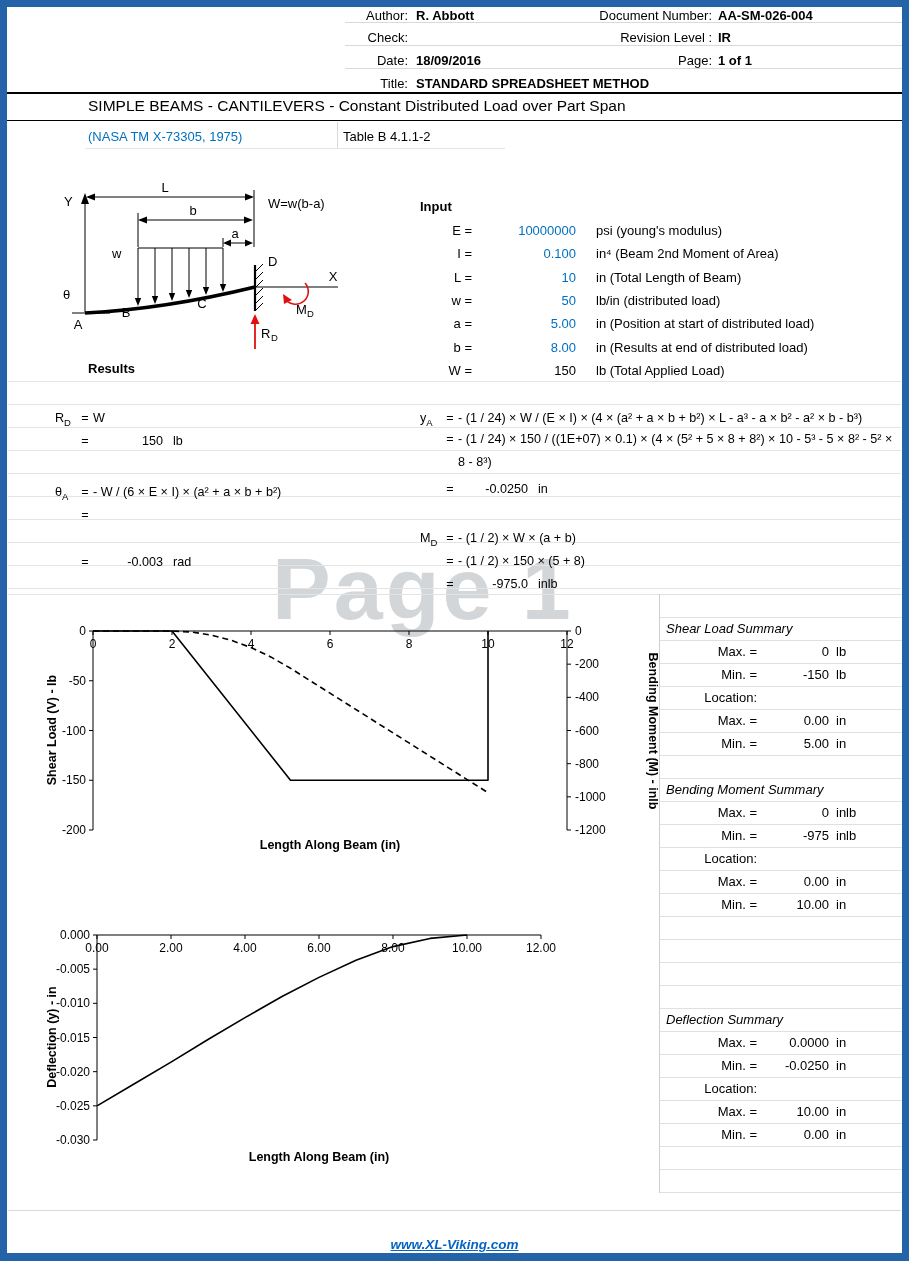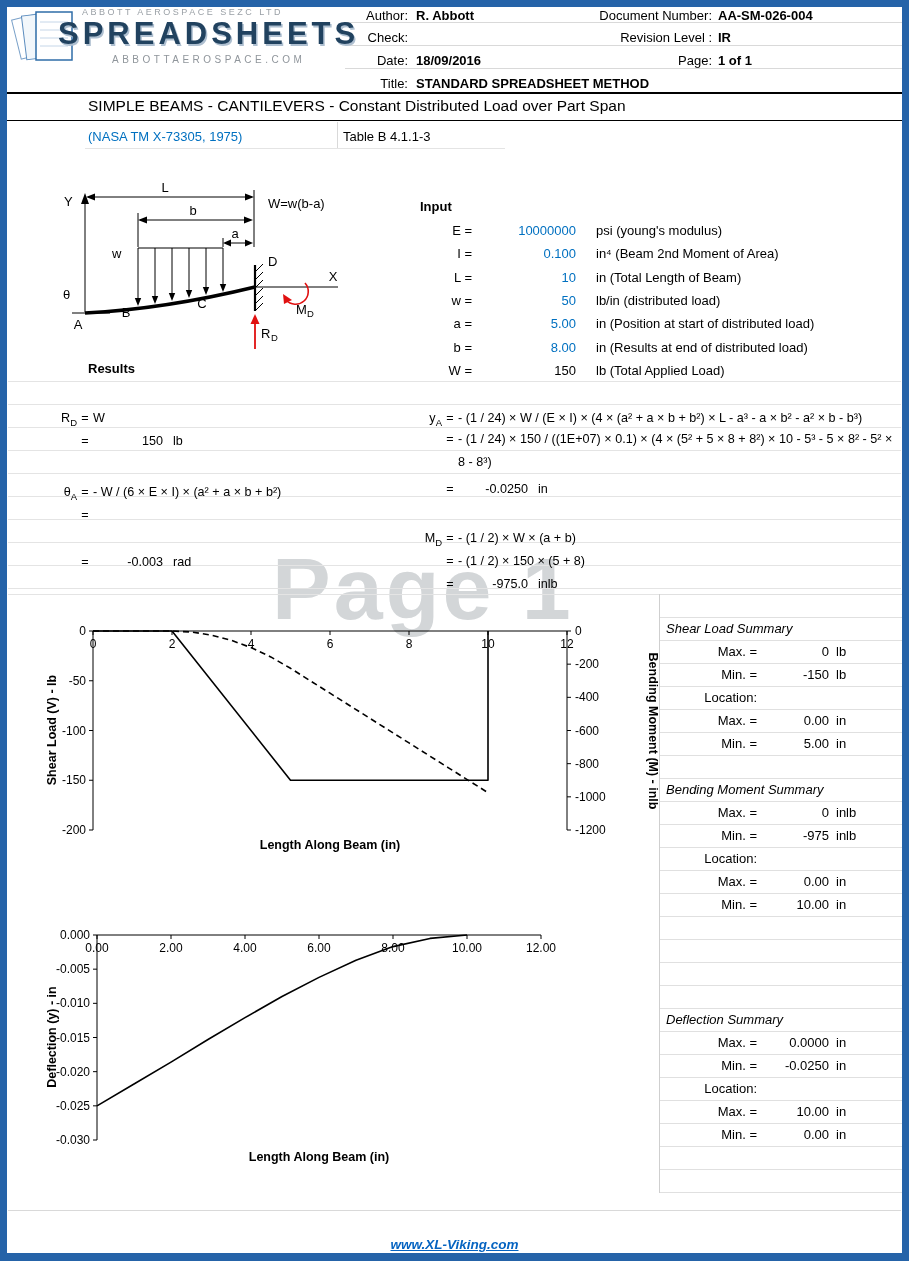--- a/index.html
+++ b/index.html
@@ -25,21 +25,21 @@
   .table-ref{position:absolute;left:343px;top:129px;z-index:3}
   
   .sec-head{position:absolute;font-weight:bold;z-index:3}
   .input-row{position:absolute;left:420px;display:flex;align-items:baseline;z-index:3}
   .in-name{width:52px;text-align:right;white-space:nowrap}
   .in-val{width:104px;text-align:right;color:#0070C0;white-space:nowrap}
   .in-val.plain{color:#000}
   .in-unit{margin-left:20px;white-space:nowrap}
   
   .res-row{position:absolute;display:flex;align-items:flex-start;font-size:12.6px;line-height:23px;z-index:3}
-  .res-name{width:22px;text-align:right;white-space:nowrap}
+  .res-name{width:22px;text-align:left;white-space:nowrap}
   .res-eq{width:16px;text-align:center}
   .res-expr{flex:1}
   .res-val{width:70px;text-align:right;white-space:nowrap}
   .res-unit{margin-left:10px;white-space:nowrap}
   sub{font-size:9.5px}
   .fit-inner{display:inline-block;white-space:nowrap}
   
   .sum-title{position:absolute;left:666px;font-style:italic;z-index:3}
   .sum-row{position:absolute;left:660px;width:242px;display:flex;z-index:3}
   .sum-label{width:97px;text-align:right;white-space:nowrap}
@@ -75,38 +75,20 @@
   <div class="hline" style="left:345px;width:557px;top:68px"></div>
   <div class="blackline" style="left:7px;width:895px;top:92px;height:2px"></div>
   <div class="blackline" style="left:7px;width:895px;top:120px;height:1px"></div>
   <div class="vline" style="left:337px;top:122px;height:26px"></div>
   <div class="hline" style="left:85px;width:420px;top:148px;background:#e4e4e4"></div>
   <div class="abs" style="left:8px;top:381px;width:893px;height:210px;z-index:1;background:repeating-linear-gradient(to bottom,#e4e4e4 0 1px,transparent 1px 23px)"></div>
   <div class="hline" style="left:8px;width:651px;top:594px;background:#e4e4e4"></div>
   <div class="abs" style="left:659px;top:594px;width:243px;height:599px;z-index:1;border-left:1px solid #cfcfcf;background:repeating-linear-gradient(to bottom,#e0e0e0 0 1px,transparent 1px 23px)"></div>
   <div class="hline" style="left:8px;width:893px;top:1210px"></div>
 
-  <div class="logo">
-    <svg style="left:0;top:2px" width="74" height="60" viewBox="0 0 74 60">
-      <g transform="rotate(-14 21 30)">
-          <rect x="6" y="10" width="30" height="40" fill="#ffffff" stroke="#7aa1c9"></rect>
-        </g>
-      <g transform="rotate(-7 30 30)">
-          <rect x="14" y="8" width="32" height="44" fill="#f2f7fb" stroke="#5b8cbe"></rect>
-        </g>
-      <rect x="26" y="6" width="36" height="48" fill="#ffffff" stroke="#2f6da8" stroke-width="1.5"></rect>
-      <line x1="30" y1="16" x2="58" y2="16" stroke="#c5d6e8"></line>
-      <line x1="30" y1="24" x2="58" y2="24" stroke="#c5d6e8"></line>
-      <line x1="30" y1="32" x2="58" y2="32" stroke="#c5d6e8"></line>
-      <line x1="30" y1="40" x2="58" y2="40" stroke="#c5d6e8"></line>
-    </svg>
-    <div class="logo-top">ABBOTT AEROSPACE SEZC LTD</div>
-    <div class="logo-main">SPREADSHEETS</div>
-    <div class="logo-bottom">ABBOTTAEROSPACE.COM</div>
-  </div>
 
   <div class="hdr-label" style="left:288px;top:8px;width:120px">Author:</div>
   <div class="hdr-val" style="left:416px;top:8px">R. Abbott</div>
   <div class="hdr-label" style="left:552px;top:8px;width:160px">Document Number:</div>
   <div class="hdr-val" style="left:718px;top:8px">AA-SM-026-004</div>
 
   <div class="hdr-label" style="left:288px;top:30px;width:120px">Check:</div>
   <div class="hdr-val" style="left:416px;top:30px"></div>
   <div class="hdr-label" style="left:552px;top:30px;width:160px">Revision Level :</div>
   <div class="hdr-val" style="left:718px;top:30px">IR</div>
@@ -114,21 +96,21 @@
   <div class="hdr-label" style="left:288px;top:53px;width:120px">Date:</div>
   <div class="hdr-val" style="left:416px;top:53px">18/09/2016</div>
   <div class="hdr-label" style="left:552px;top:53px;width:160px">Page:</div>
   <div class="hdr-val" style="left:718px;top:53px">1 of 1</div>
 
   <div class="hdr-label" style="left:288px;top:76px;width:120px">Title:</div>
   <div class="hdr-val" style="left:416px;top:76px">STANDARD SPREADSHEET METHOD</div>
 
   <div class="doc-title">SIMPLE BEAMS - CANTILEVERS - Constant Distributed Load over Part Span</div>
   <div class="ref-blue">(NASA TM X-73305, 1975)</div>
-  <div class="table-ref">Table B 4.1.1-3</div>
+  <div class="table-ref">Table B 4.1.1-2</div>
 
   <svg style="left:45px;top:182px;z-index:3" width="320" height="180" viewBox="45 182 320 180">
 
     <line class="dthin" x1="85" y1="203" x2="85" y2="312"></line>
     <polygon points="85,193 81,204 89,204" fill="#000"></polygon>
     <text class="dlab" x="64" y="206">Y</text>
 
     <line class="dthin" x1="88" y1="197" x2="252" y2="197"></line>
     <polygon points="86,197 95,193.5 95,200.5" fill="#000"></polygon>
     <polygon points="254,197 245,193.5 245,200.5" fill="#000"></polygon>

